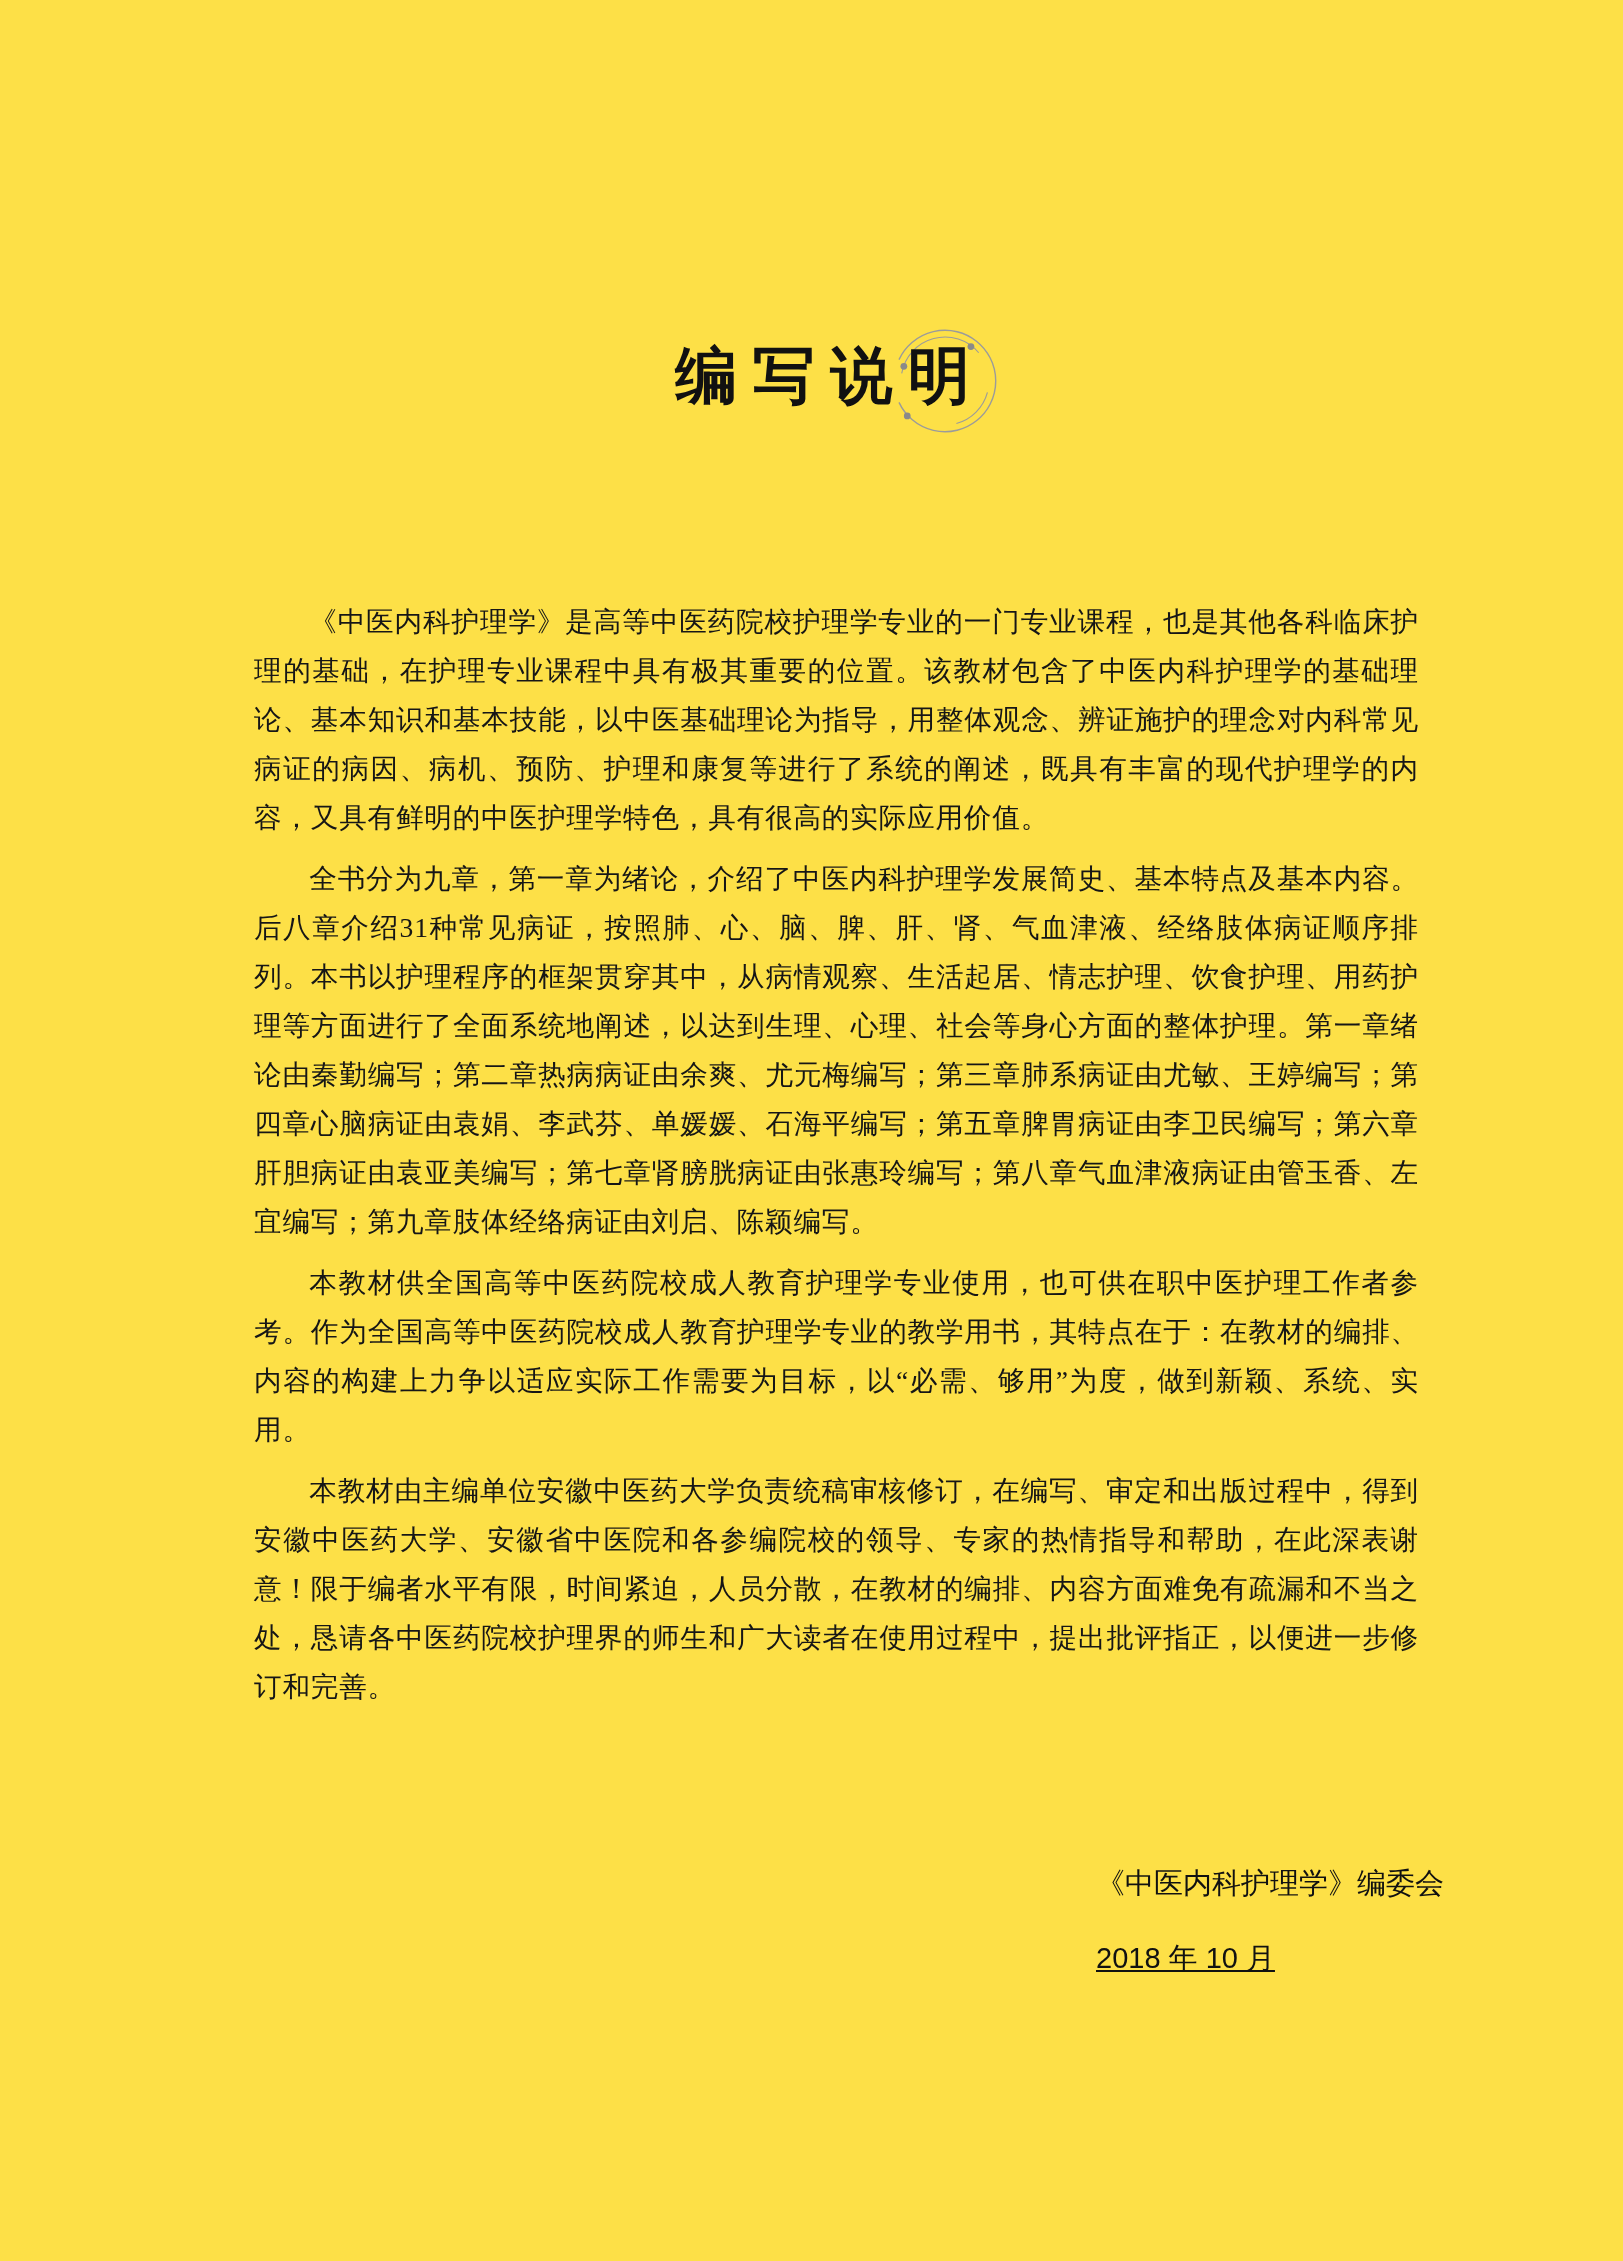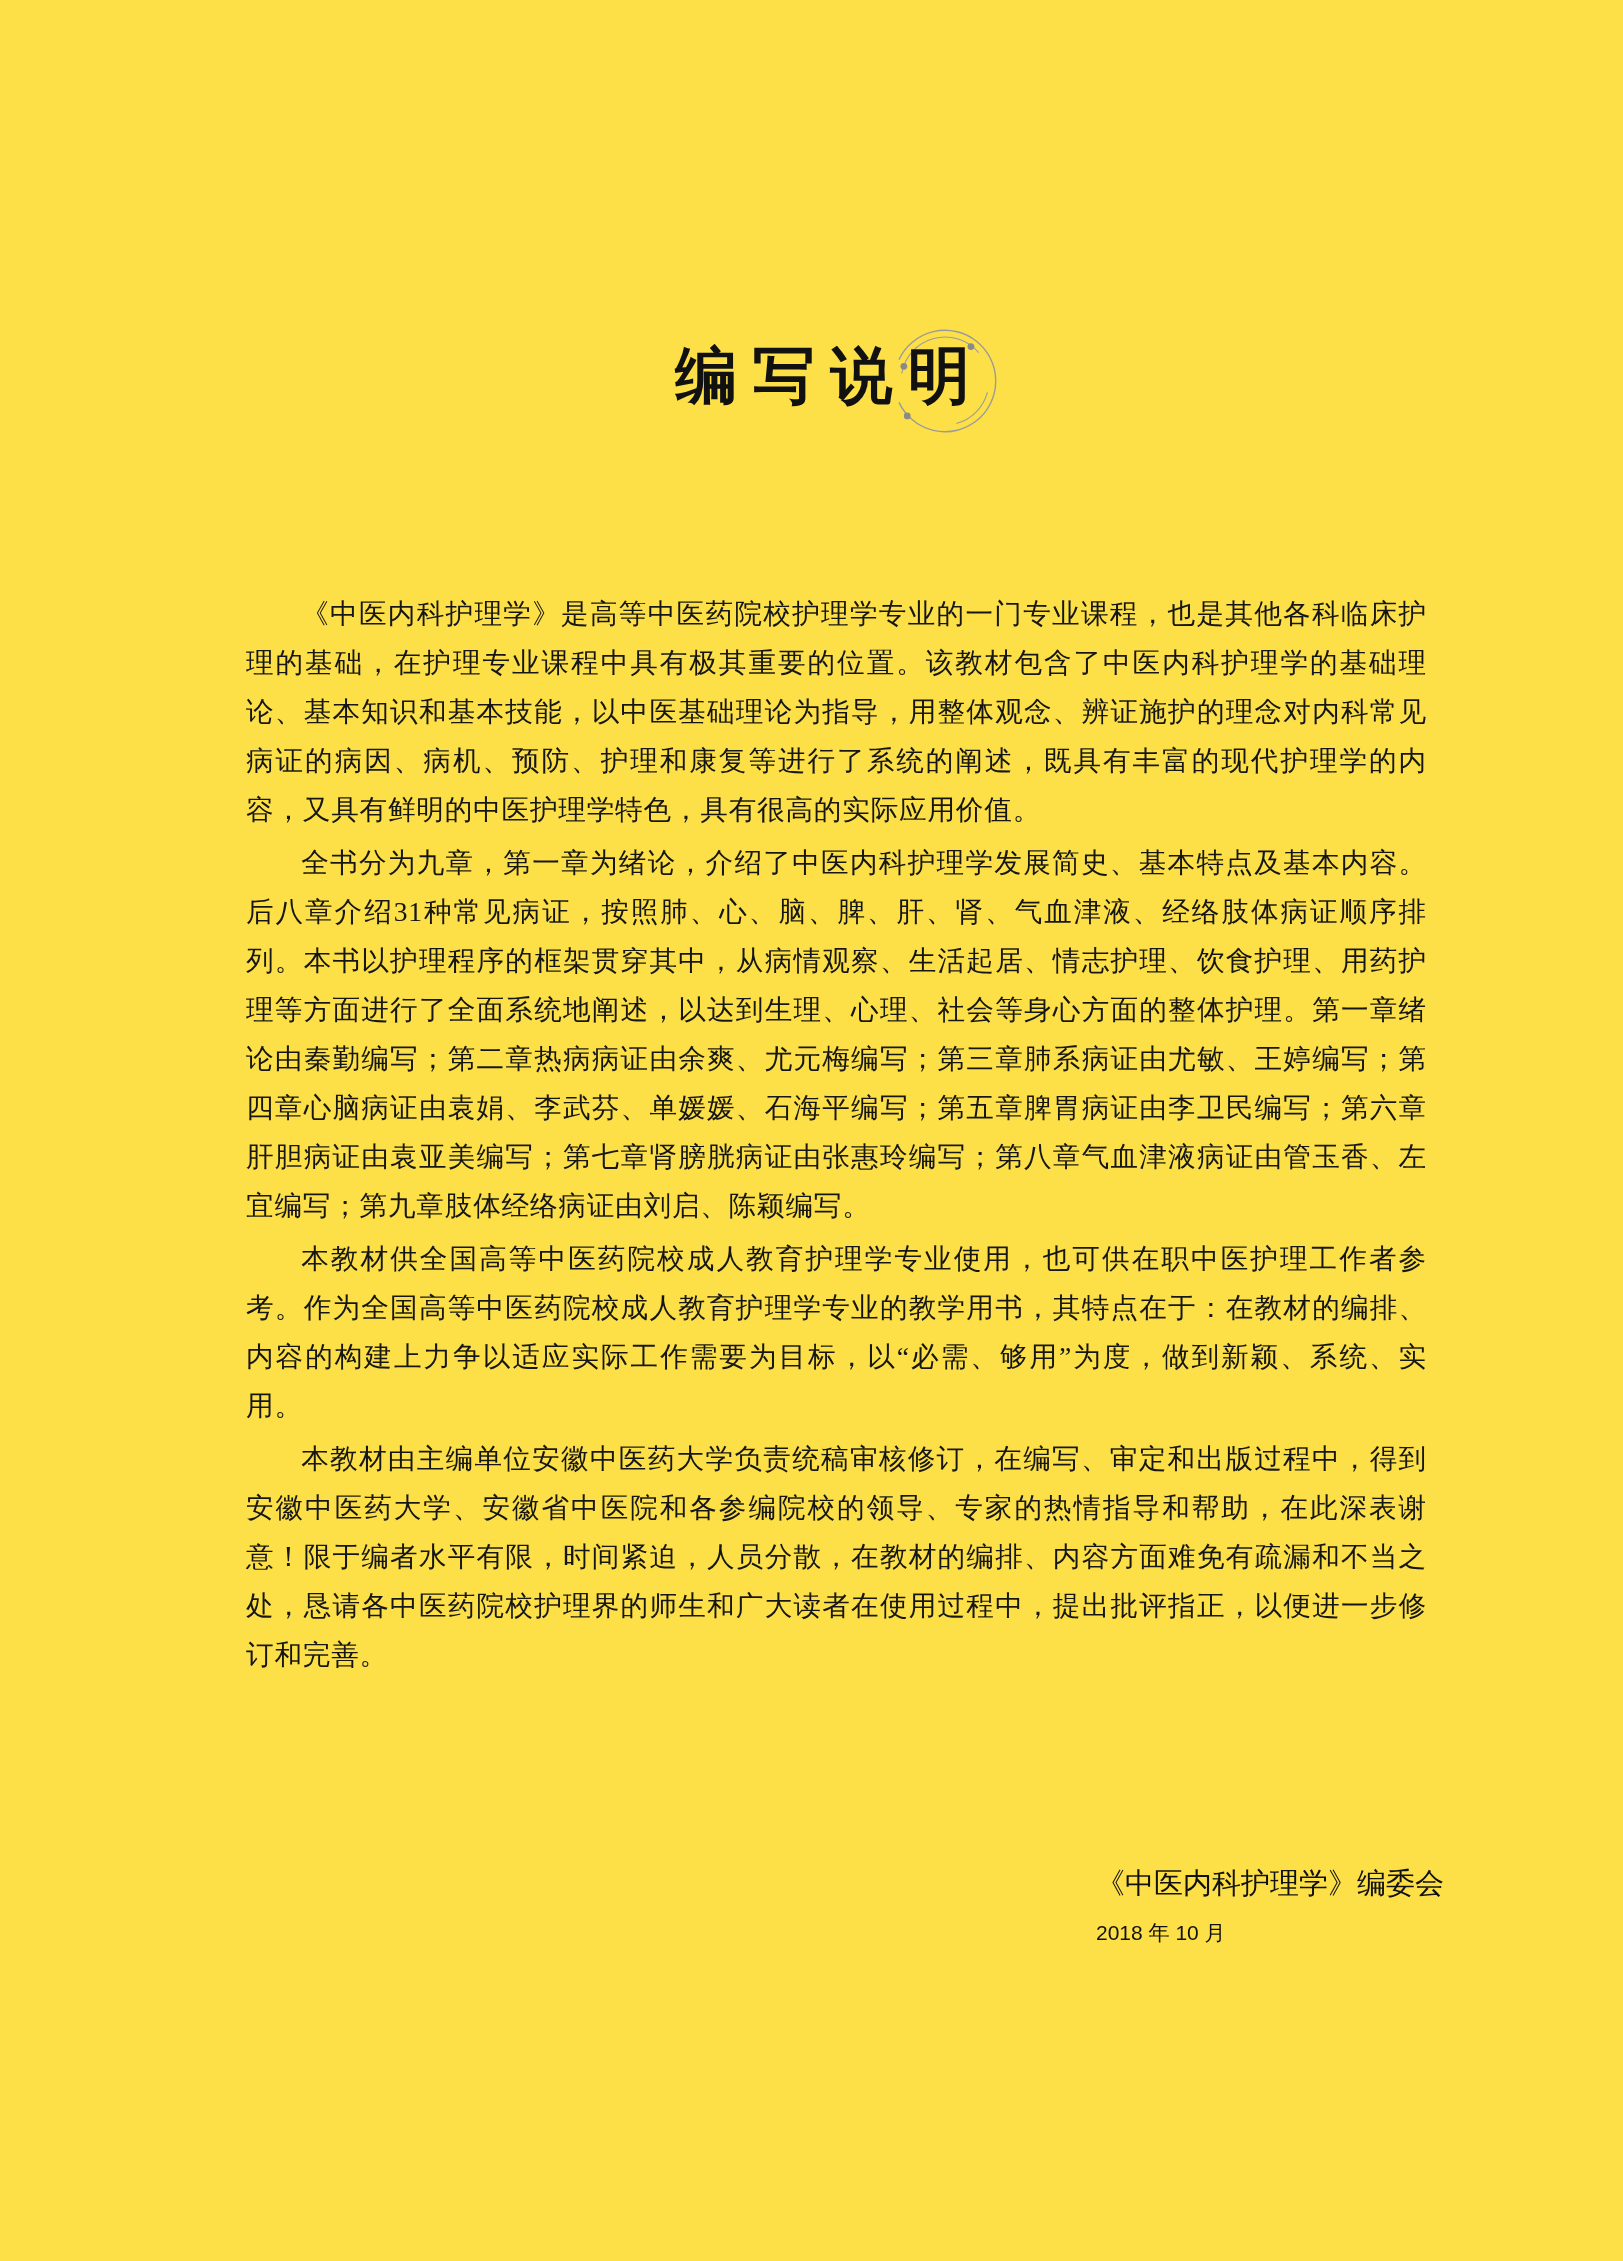--- a/index.html
+++ b/index.html
@@ -42,46 +42,47 @@
     top: 585px;
     width: 1189px;
     font-size: 27.6px;
     line-height: 49px;
     letter-spacing: 0.8px;
     text-align: justify;
     text-justify: inter-character;
     word-break: normal;
   }
   .body-text p {
-    margin: 4px;
+    margin: 12px;
     padding: 0;
     text-indent: 2em;
   }
 
   
   .signature {
     position: absolute;
     right: 180px;
     top: 1866px;
     text-align: left;
     font-family: "Liberation Sans", "DejaVu Sans", sans-serif;
     color: #111111;
   }
   .signature .committee {
     font-size: 29px;
     line-height: 35px;
     white-space: nowrap;
     font-weight: 500;
   }
   .signature .date {
-    margin-top: 14px;
-    font-size: 21px;
+    margin-top: 40px;
+    font-size: 29px;
     line-height: 35px;
     white-space: nowrap;
     font-weight: 500;
+    text-decoration: underline;
   }
 </style>
 </head>
 <body>
 
 <div class="page">
 
   <svg class="title-ornament" viewBox="0 0 220 220" xmlns="http://www.w3.org/2000/svg">
 
     <path d="M 28.4 72 A 90 90 0 1 1 28.4 148" fill="none" stroke-width="2.5" stroke="#9b9b9b"></path>

